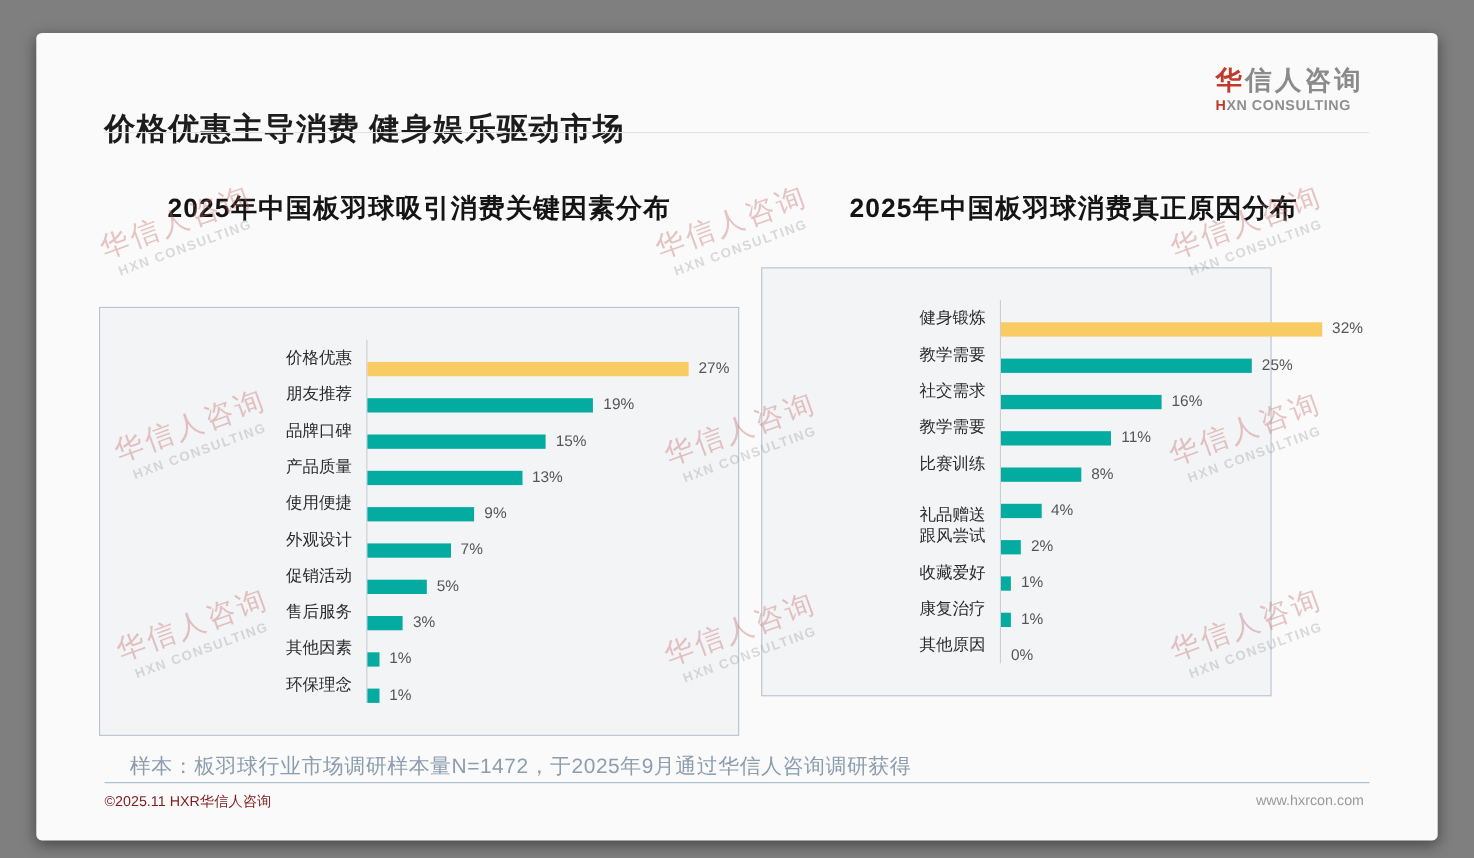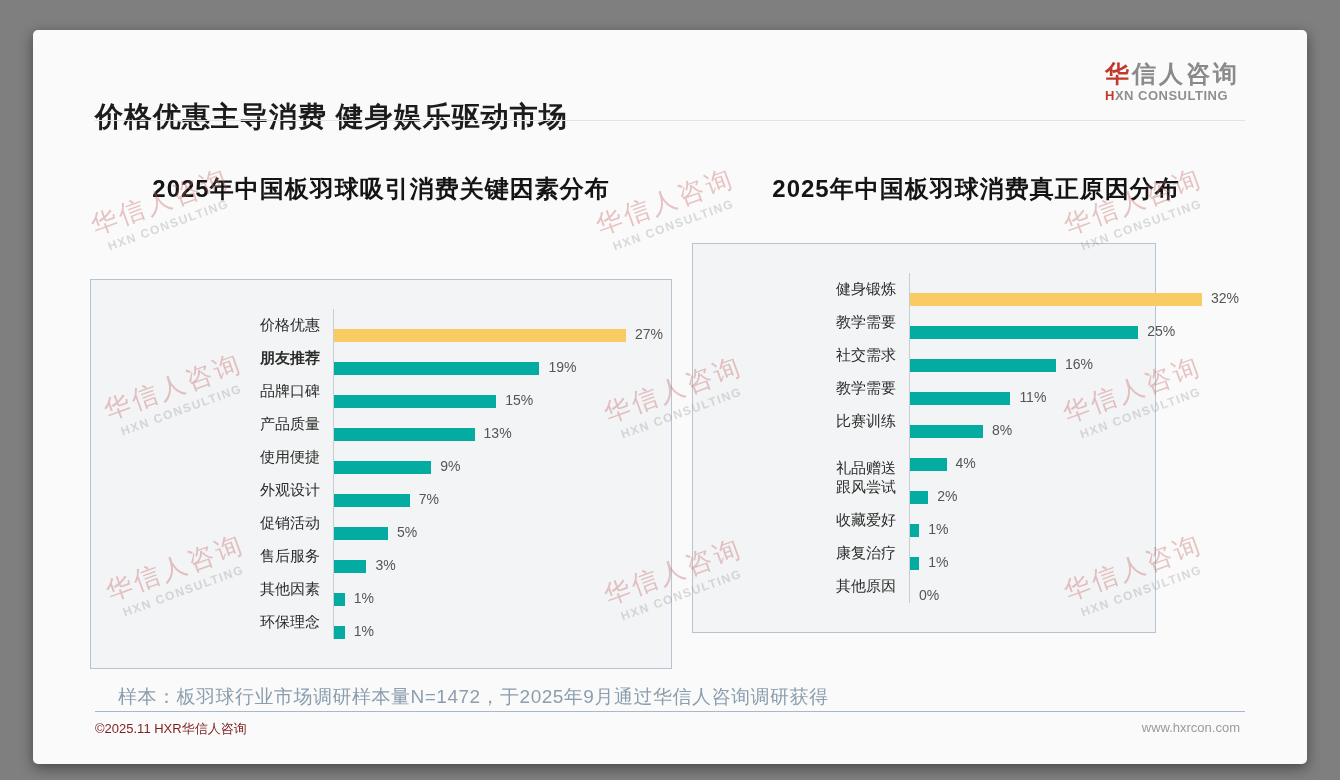--- a/index.html
+++ b/index.html
@@ -90,21 +90,21 @@
   <div class="panel left">
     <div class="rows">
         <div class="crow">
           <div class="clabel" style="width: 242px;">价格优惠</div>
           <div class="cbararea">
             <div class="cbar" style="width: 292px; background: rgb(249, 204, 99);"></div>
             <span class="cvalue">27%</span>
           </div>
         </div>
         <div class="crow">
-          <div class="clabel" style="width: 242px; font-weight: bold;">朋友推荐</div>
+          <div class="clabel" style="width: 242px;">朋友推荐</div>
           <div class="cbararea">
             <div class="cbar" style="width: 205.481px; background: rgb(4, 171, 161);"></div>
             <span class="cvalue">19%</span>
           </div>
         </div>
         <div class="crow">
           <div class="clabel" style="width: 242px;">品牌口碑</div>
           <div class="cbararea">
             <div class="cbar" style="width: 162.222px; background: rgb(4, 171, 161);"></div>
             <span class="cvalue">15%</span>

